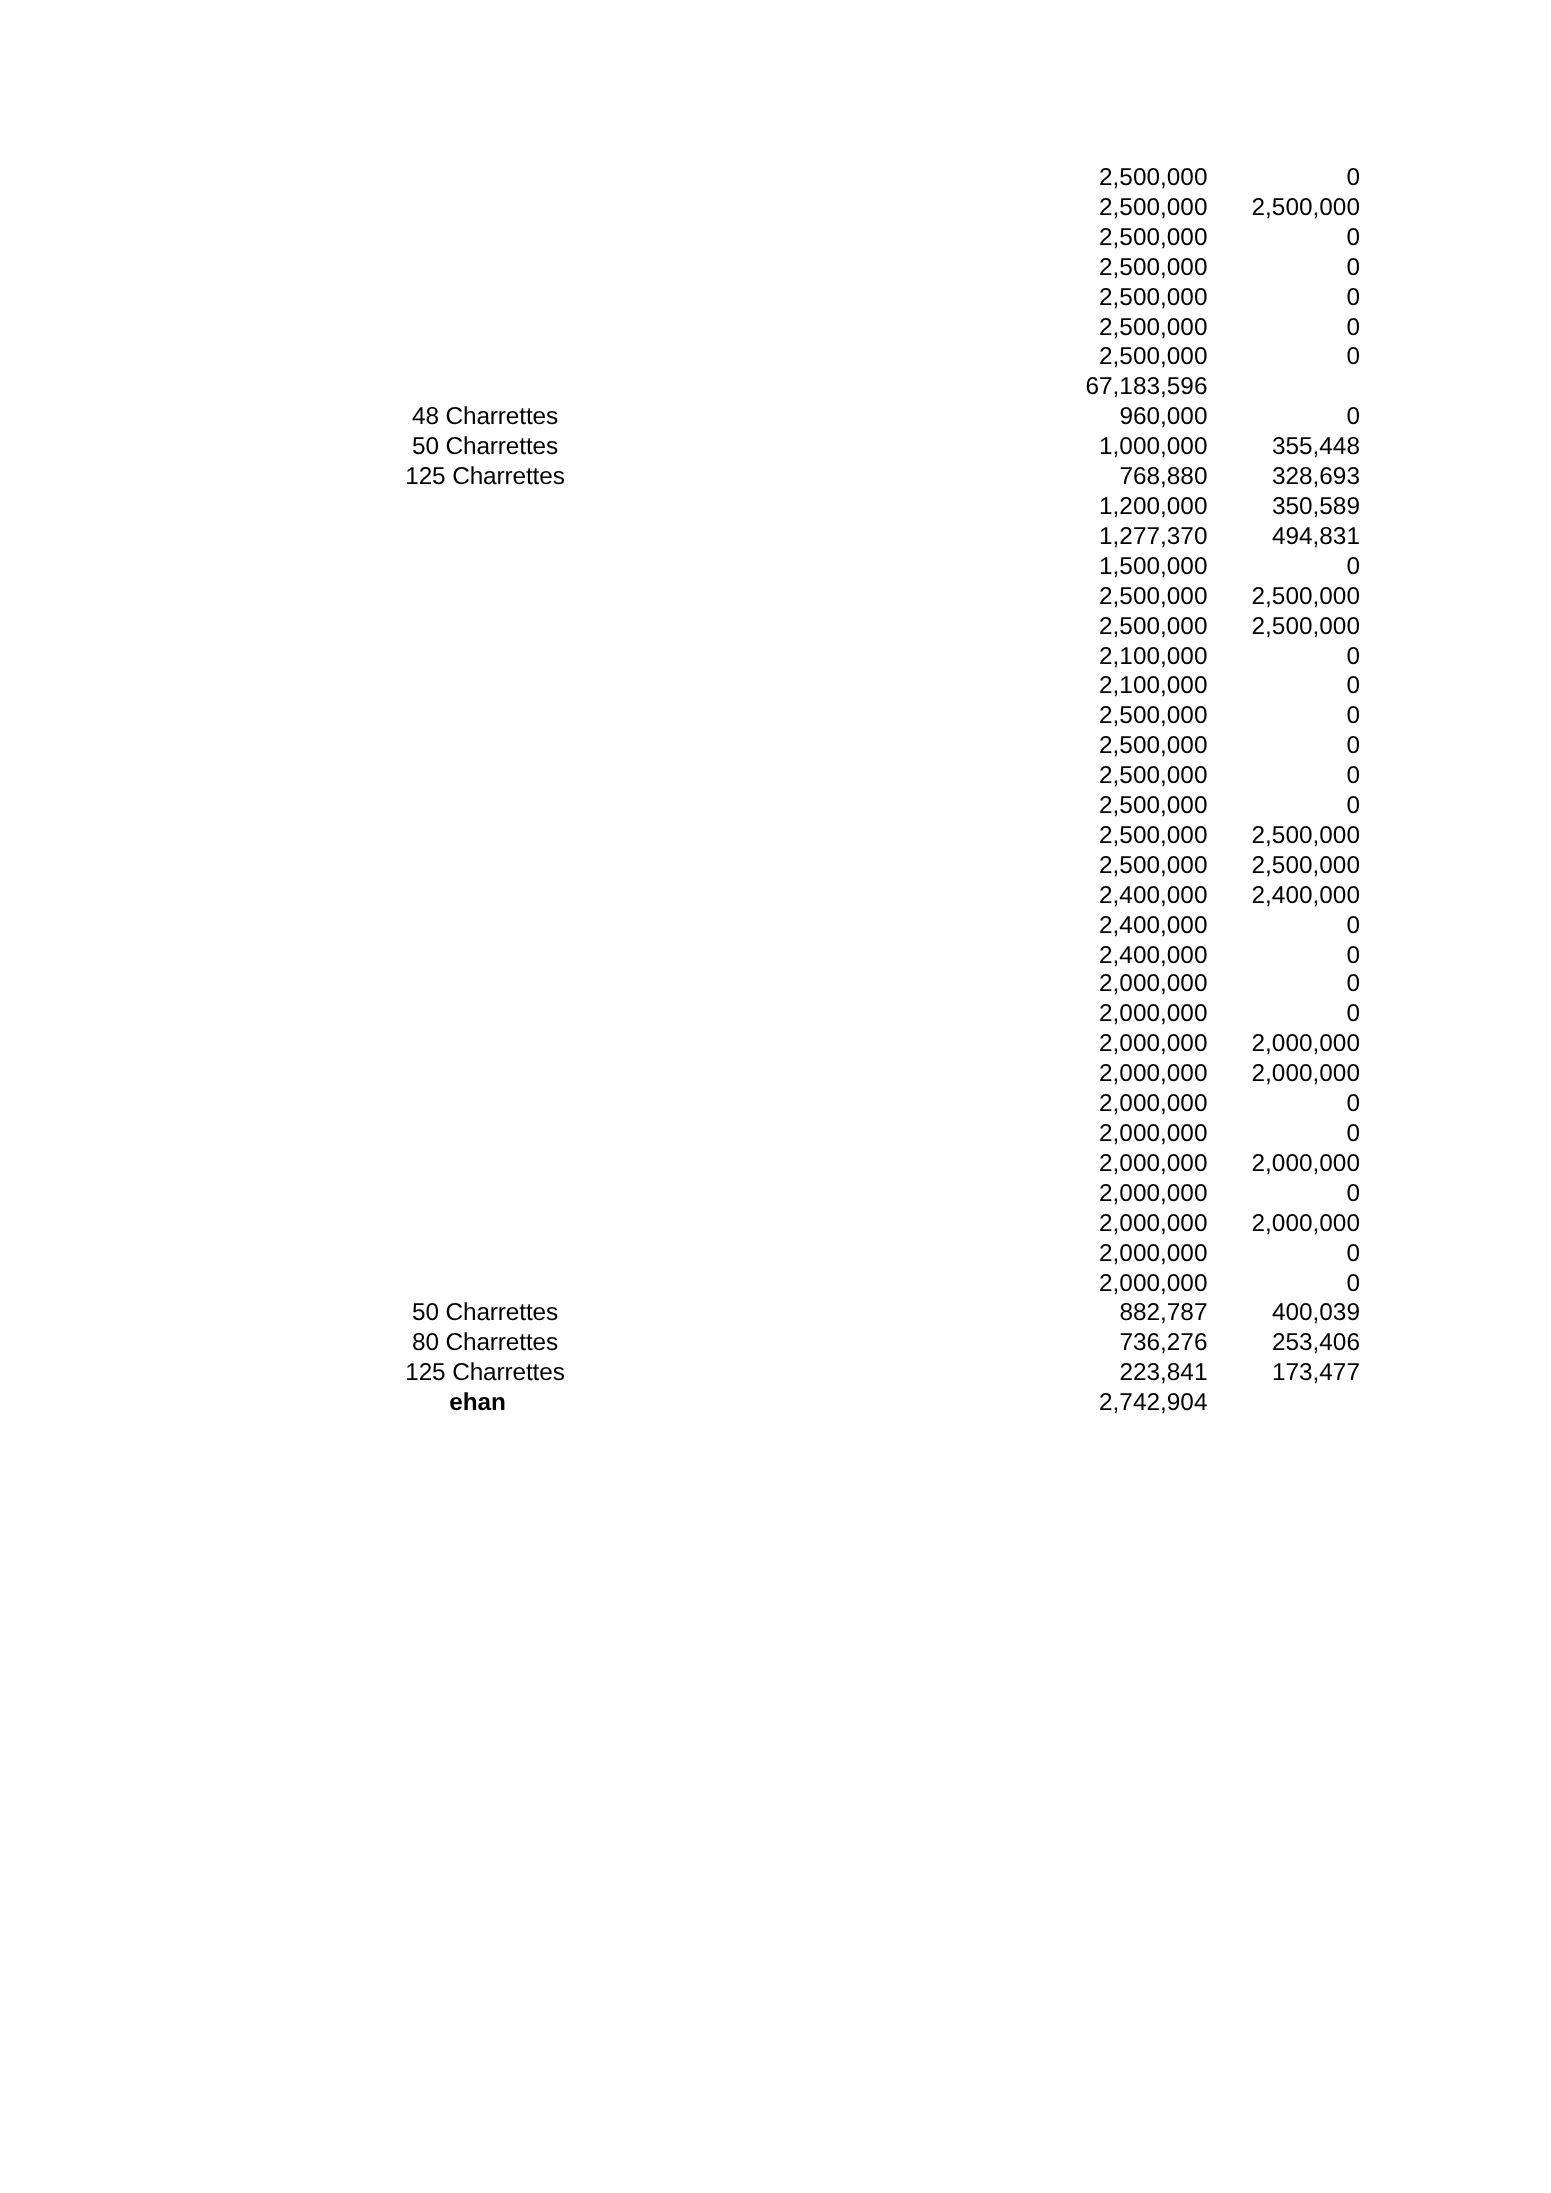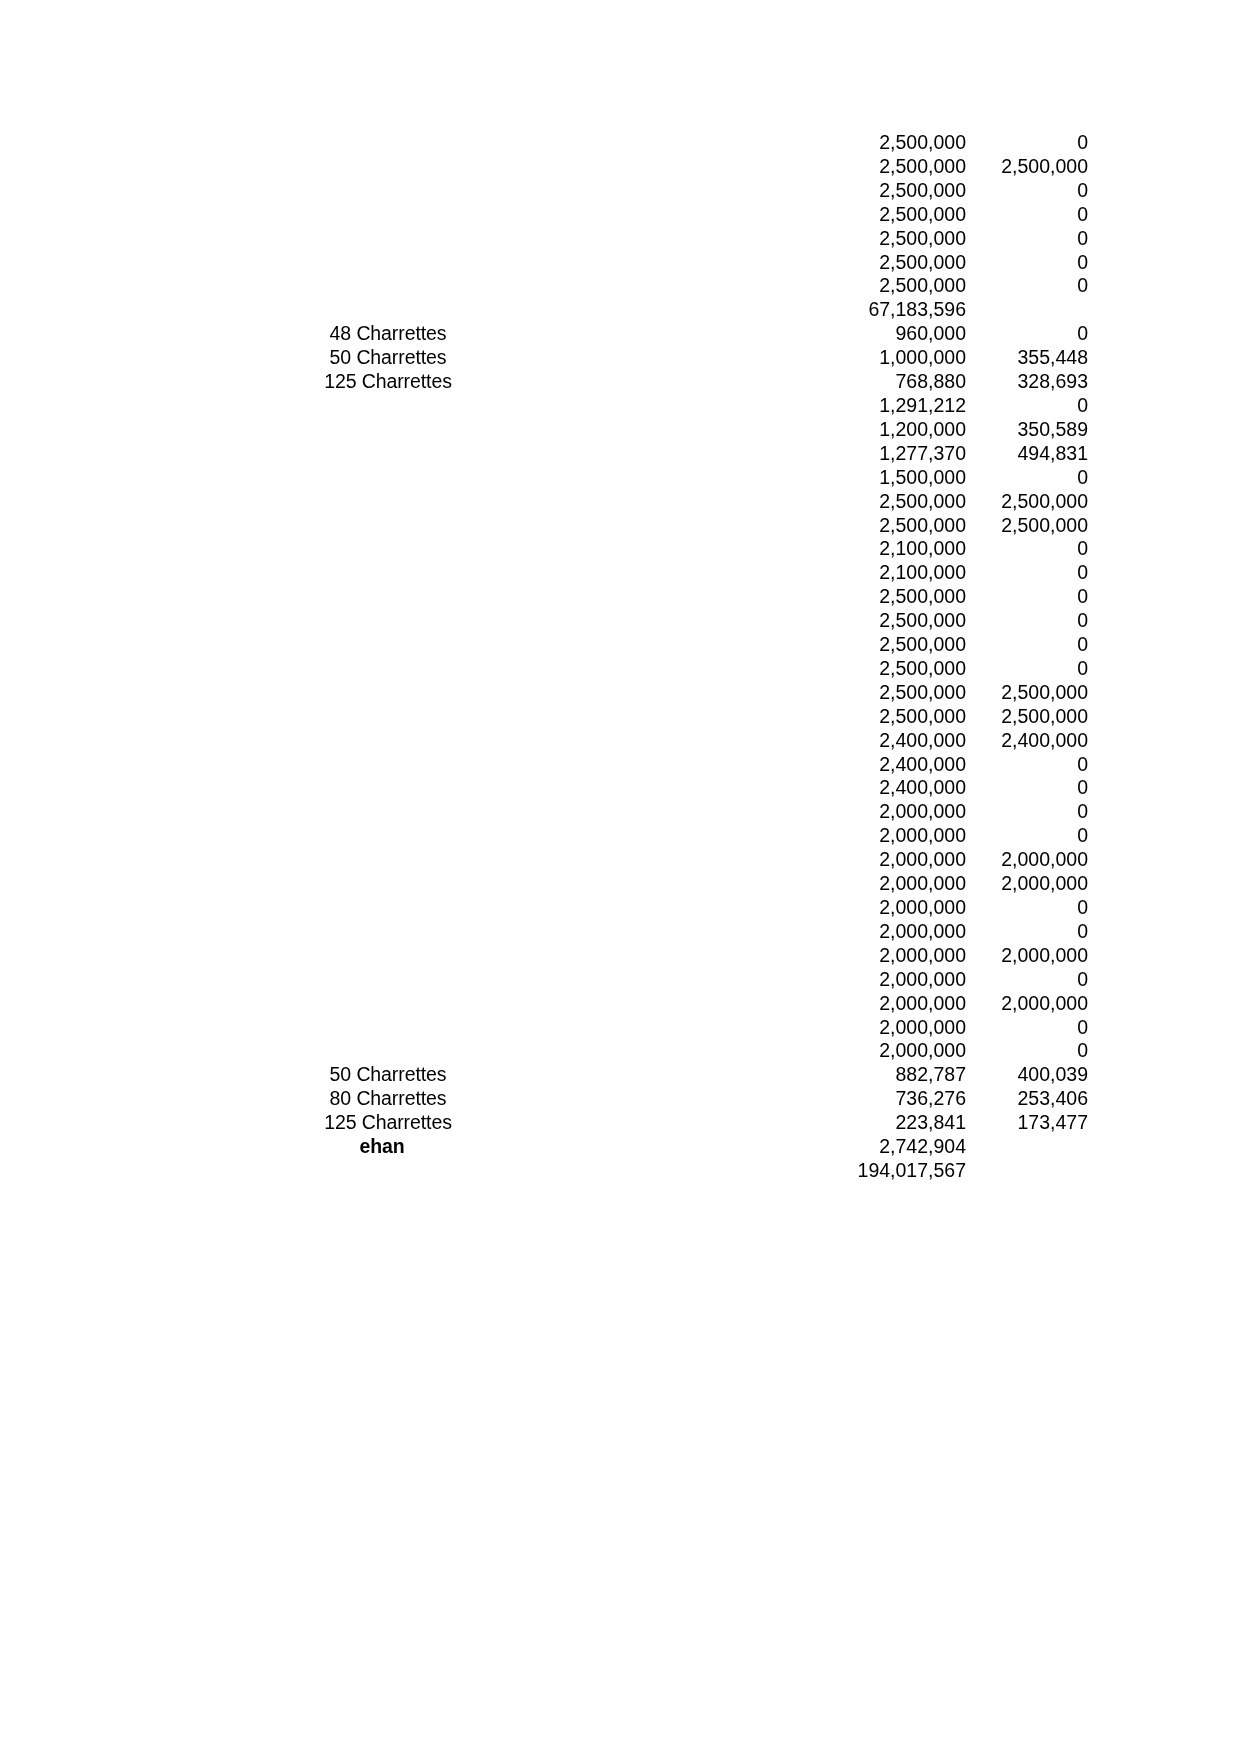--- a/index.html
+++ b/index.html
@@ -136,25 +136,20 @@
           <td class="c-amount">1,000,000</td>
           <td class="c-paid">355,448</td>
         </tr>
         <tr>
           <td class="c-label">125 Charrettes</td>
           <td class="c-amount">768,880</td>
           <td class="c-paid">328,693</td>
         </tr>
         <tr>
           <td class="c-label"></td>
-          <td class="c-amount">1,291,212</td>
-          <td class="c-paid">0</td>
-        </tr>
-        <tr>
-          <td class="c-label"></td>
           <td class="c-amount">1,200,000</td>
           <td class="c-paid">350,589</td>
         </tr>
         <tr>
           <td class="c-label"></td>
           <td class="c-amount">1,277,370</td>
           <td class="c-paid">494,831</td>
         </tr>
         <tr>
           <td class="c-label"></td>
@@ -294,20 +289,15 @@
         <tr>
           <td class="c-label">125 Charrettes</td>
           <td class="c-amount">223,841</td>
           <td class="c-paid">173,477</td>
         </tr>
         <tr>
           <td class="c-label bold">ehan</td>
           <td class="c-amount">2,742,904</td>
           <td class="c-paid"></td>
         </tr>
-        <tr>
-          <td class="c-label"></td>
-          <td class="c-amount">194,017,567</td>
-          <td class="c-paid"></td>
-        </tr>
       </tbody>
   </table>
 </div>
 
 </body></html>

